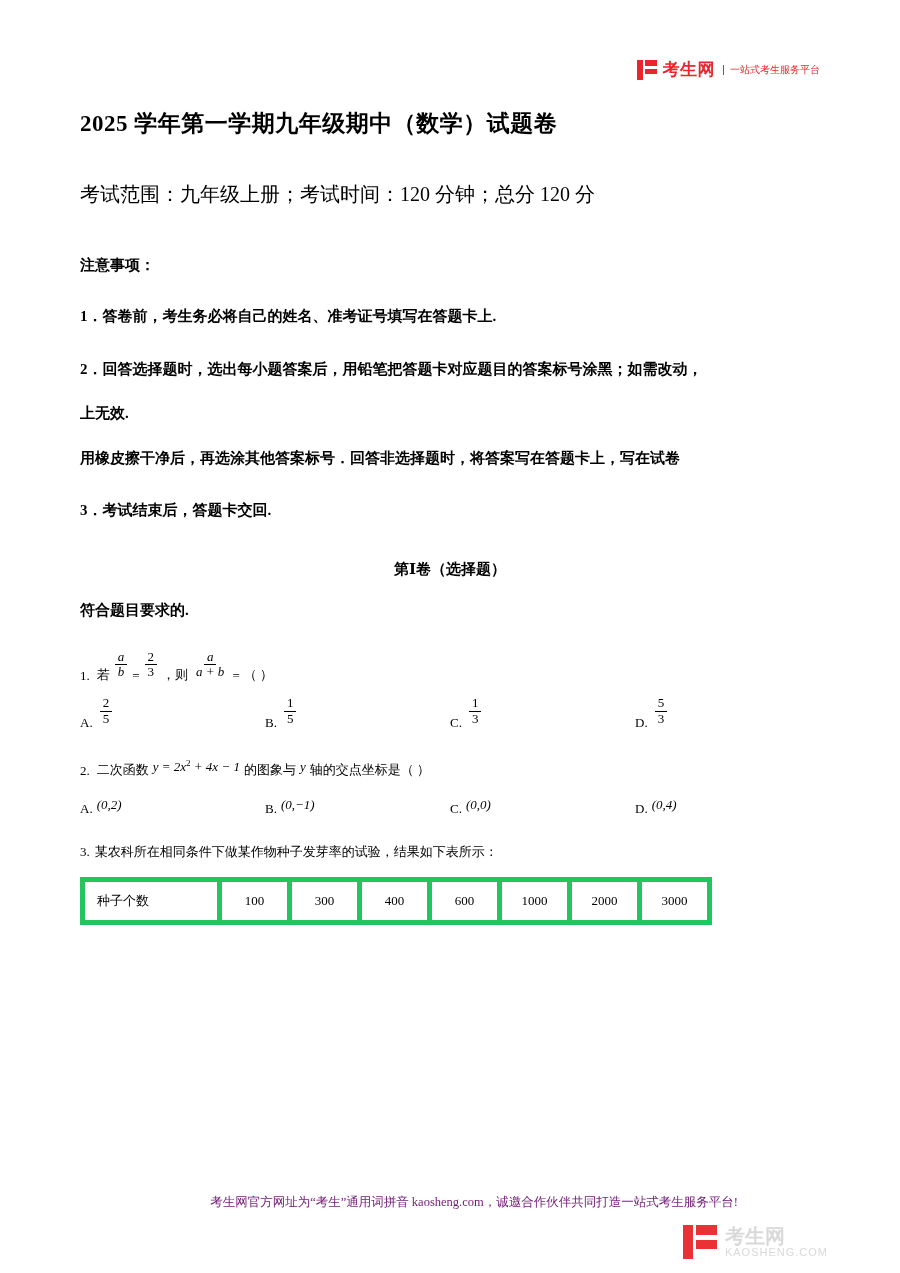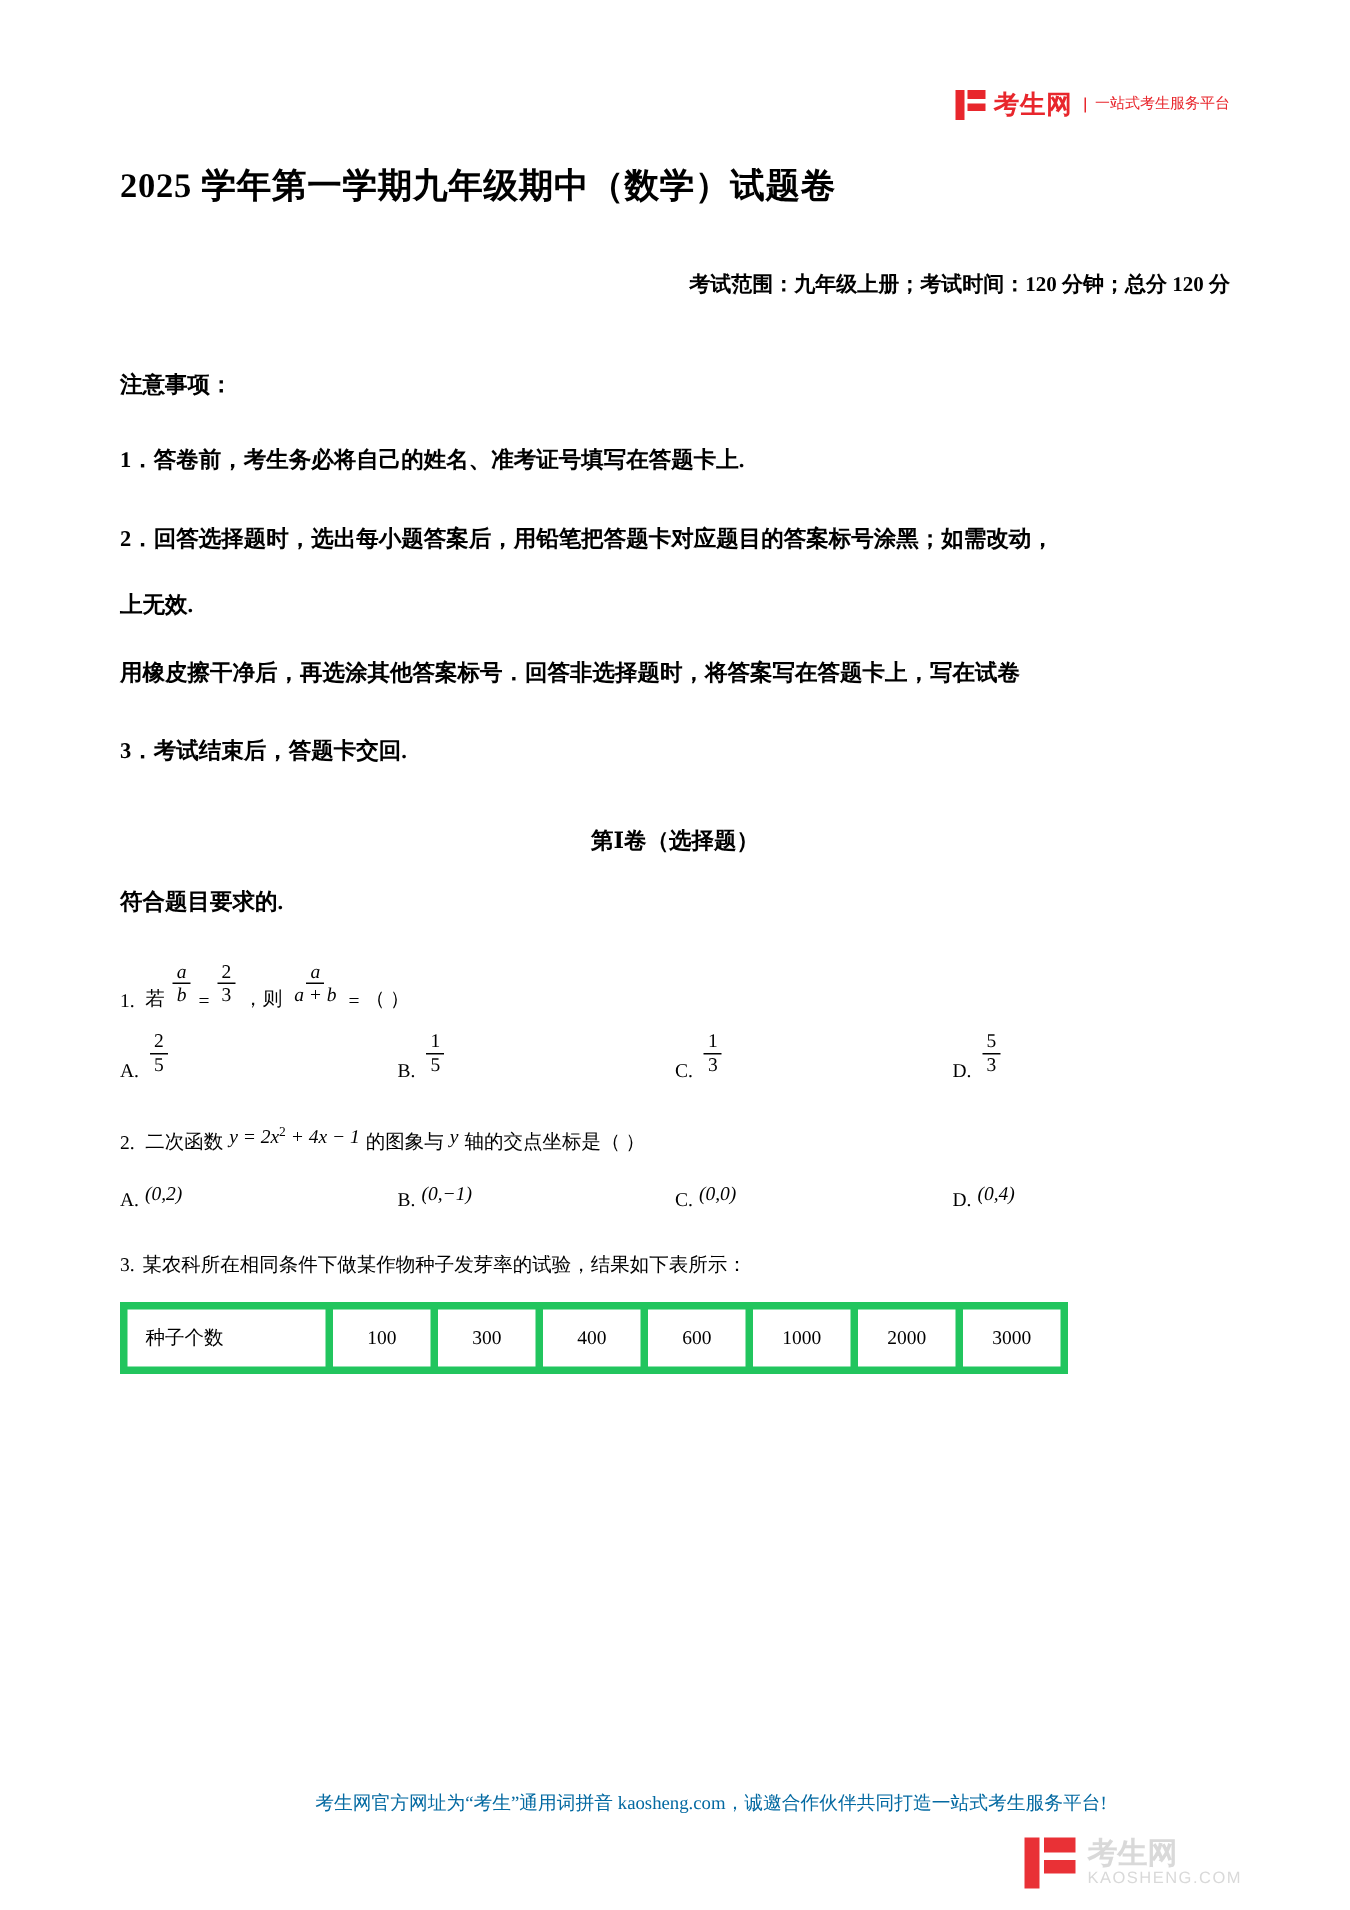--- a/index.html
+++ b/index.html
@@ -65,23 +65,23 @@
   
   .doc-title {
     text-align: left;
     font-size: 23px;
     font-weight: bold;
     margin: 0;
     padding-top: 108px;
     letter-spacing: 0.5px;
   }
   .doc-subtitle {
-    text-align: right;
-    font-size: 14px;
-    font-weight: bold;
+    text-align: left;
+    font-size: 20px;
+    font-weight: normal;
     margin: 0;
     padding-top: 42px;
   }
 
   
   .notice-title {
     font-size: 15px;
     font-weight: bold;
     margin: 0;
     padding-top: 48px;
@@ -208,21 +208,21 @@
   table.seed td.cell { width: 57px; margin-top: 16px; }
 
   
   .footer {
     position: absolute;
     left: 0;
     right: 0;
     bottom: 62px;
     text-align: center;
     font-size: 12.5px;
-    color: #0369a1;
+    color: #701a75;
     margin-left: 48px;
   }
   .footer-logo {
     position: absolute;
     right: 72px;
     bottom: 14px;
     display: flex;
     align-items: center;
     gap: 8px;
     opacity: 0.95;

